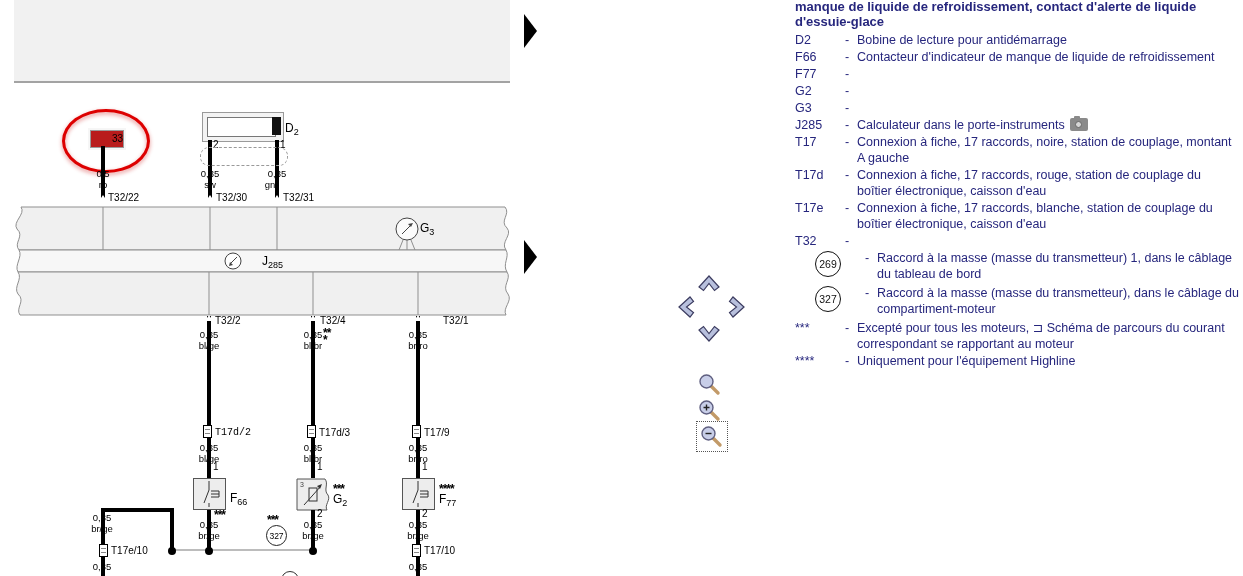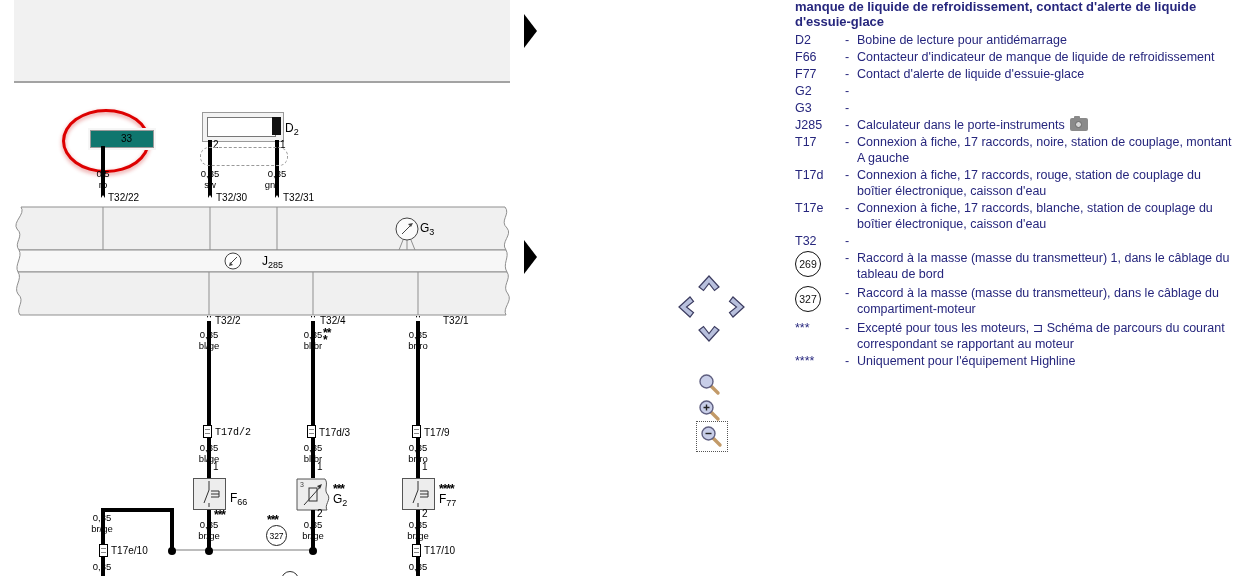--- a/index.html
+++ b/index.html
@@ -3,21 +3,21 @@
 <meta charset="utf-8">
 <style>
   html,body{margin:0;padding:0;background:#fff;}
   .screen{position:relative;width:1243px;height:576px;background:#fff;overflow:hidden;
           font-family:"Liberation Sans","DejaVu Sans",sans-serif;color:#000;}
   .abs{position:absolute;}
   
   .topbox{position:absolute;left:14px;top:0;width:496px;height:81px;background:#f1f1f1;border-bottom:2px solid #a3a3a3;}
   .tri-right{position:absolute;width:0;height:0;border-top:17px solid transparent;border-bottom:17px solid transparent;border-left:13px solid #000;cursor:pointer;}
   .red-ellipse{position:absolute;left:62px;top:109px;width:82px;height:58px;border:3px solid #dd0000;border-radius:50%;filter:drop-shadow(0 2px 2px rgba(200,0,0,.45));}
-  .box33{position:absolute;left:90px;top:130px;width:32px;height:16px;background:#0f766e;border:1px solid #9a9a9a;font-size:10px;text-align:left;line-height:16px;box-shadow:0 0 0 2px #f6f6f6;padding-left:30px;}
+  .box33{position:absolute;left:90px;top:130px;width:32px;height:16px;background:#b91c1c;border:1px solid #9a9a9a;font-size:10px;text-align:right;line-height:16px;box-shadow:0 0 0 2px #f6f6f6;}
   .wire{position:absolute;width:4px;background:#000;}
   .hwire{position:absolute;height:4px;background:#000;}
   .notch{position:absolute;width:0;height:0;border-left:4px solid transparent;border-right:4px solid transparent;border-bottom:6px solid #fff;}
   .wlabel{position:absolute;width:44px;text-align:center;font-size:9.5px;line-height:11px;white-space:nowrap;}
   .term{position:absolute;font-size:10px;white-space:nowrap;}
   .pin{position:absolute;font-size:10px;}
   .conn{position:absolute;width:9px;height:13px;background:#fff;border:1px solid #000;box-sizing:border-box;
         background-image:linear-gradient(#888,#888),linear-gradient(#888,#888);background-size:5px 1px,5px 1px;
         background-position:1px 3px,1px 7px;background-repeat:no-repeat;}
   .dot{position:absolute;width:8px;height:8px;border-radius:50%;background:#000;}
@@ -38,21 +38,21 @@
   .navbtn{position:absolute;cursor:pointer;}
   .dotted-wrap{position:absolute;left:696px;top:421px;width:30px;height:29px;border:1px dotted #555;}
   
   .legend{position:absolute;left:795px;top:0;width:447px;color:#26267d;font-size:12.5px;line-height:16px;}
   .lheader{font-weight:bold;font-size:13px;line-height:14.5px;margin-bottom:3px;}
   .lrow{display:flex;align-items:flex-start;margin-bottom:1px;}
   .lcode{width:50px;flex:0 0 50px;}
   .ldash{width:12px;flex:0 0 12px;}
   .ldesc{width:375px;}
   .lcircle{display:inline-flex;width:24px;height:24px;border:1.5px solid #111;border-radius:50%;align-items:center;justify-content:center;font-size:10.5px;color:#111;background:#fff;margin-top:1px;}
-  .lrow.tall{margin-bottom:3px;}
+  .lrow.tall{margin-bottom:3px;margin-left:20px;}
   .camicon{display:inline-block;width:18px;height:13px;background:#8a8a8a;border-radius:2px;position:relative;vertical-align:-2px;margin-left:5px;cursor:pointer;}
   .camicon::before{content:"";position:absolute;left:4px;top:-2px;width:6px;height:3px;background:#8a8a8a;border-radius:1px;}
   .camicon::after{content:"";position:absolute;left:5.5px;top:3px;width:7px;height:7px;border-radius:50%;background:#d6d6d6;border:1px solid #666;box-sizing:border-box;}
 </style>
 </head>
 <body>
 
 <div class="screen">
 
   <div class="topbox"></div>
@@ -252,21 +252,20 @@
           <span class="ldesc">Bobine de lecture pour antidémarrage</span>
         </div>
         <div class="lrow">
           <span class="lcode">F66</span>
           <span class="ldash">-</span>
           <span class="ldesc">Contacteur d'indicateur de manque de liquide de refroidissement</span>
         </div>
         <div class="lrow">
           <span class="lcode">F77</span>
           <span class="ldash">-</span>
-          <span class="ldesc">Contact d'alerte de liquide d'essuie-glace</span>
         </div>
         <div class="lrow">
           <span class="lcode">G2</span>
           <span class="ldash">-</span>
         </div>
         <div class="lrow">
           <span class="lcode">G3</span>
           <span class="ldash">-</span>
         </div>
         <div class="lrow">

